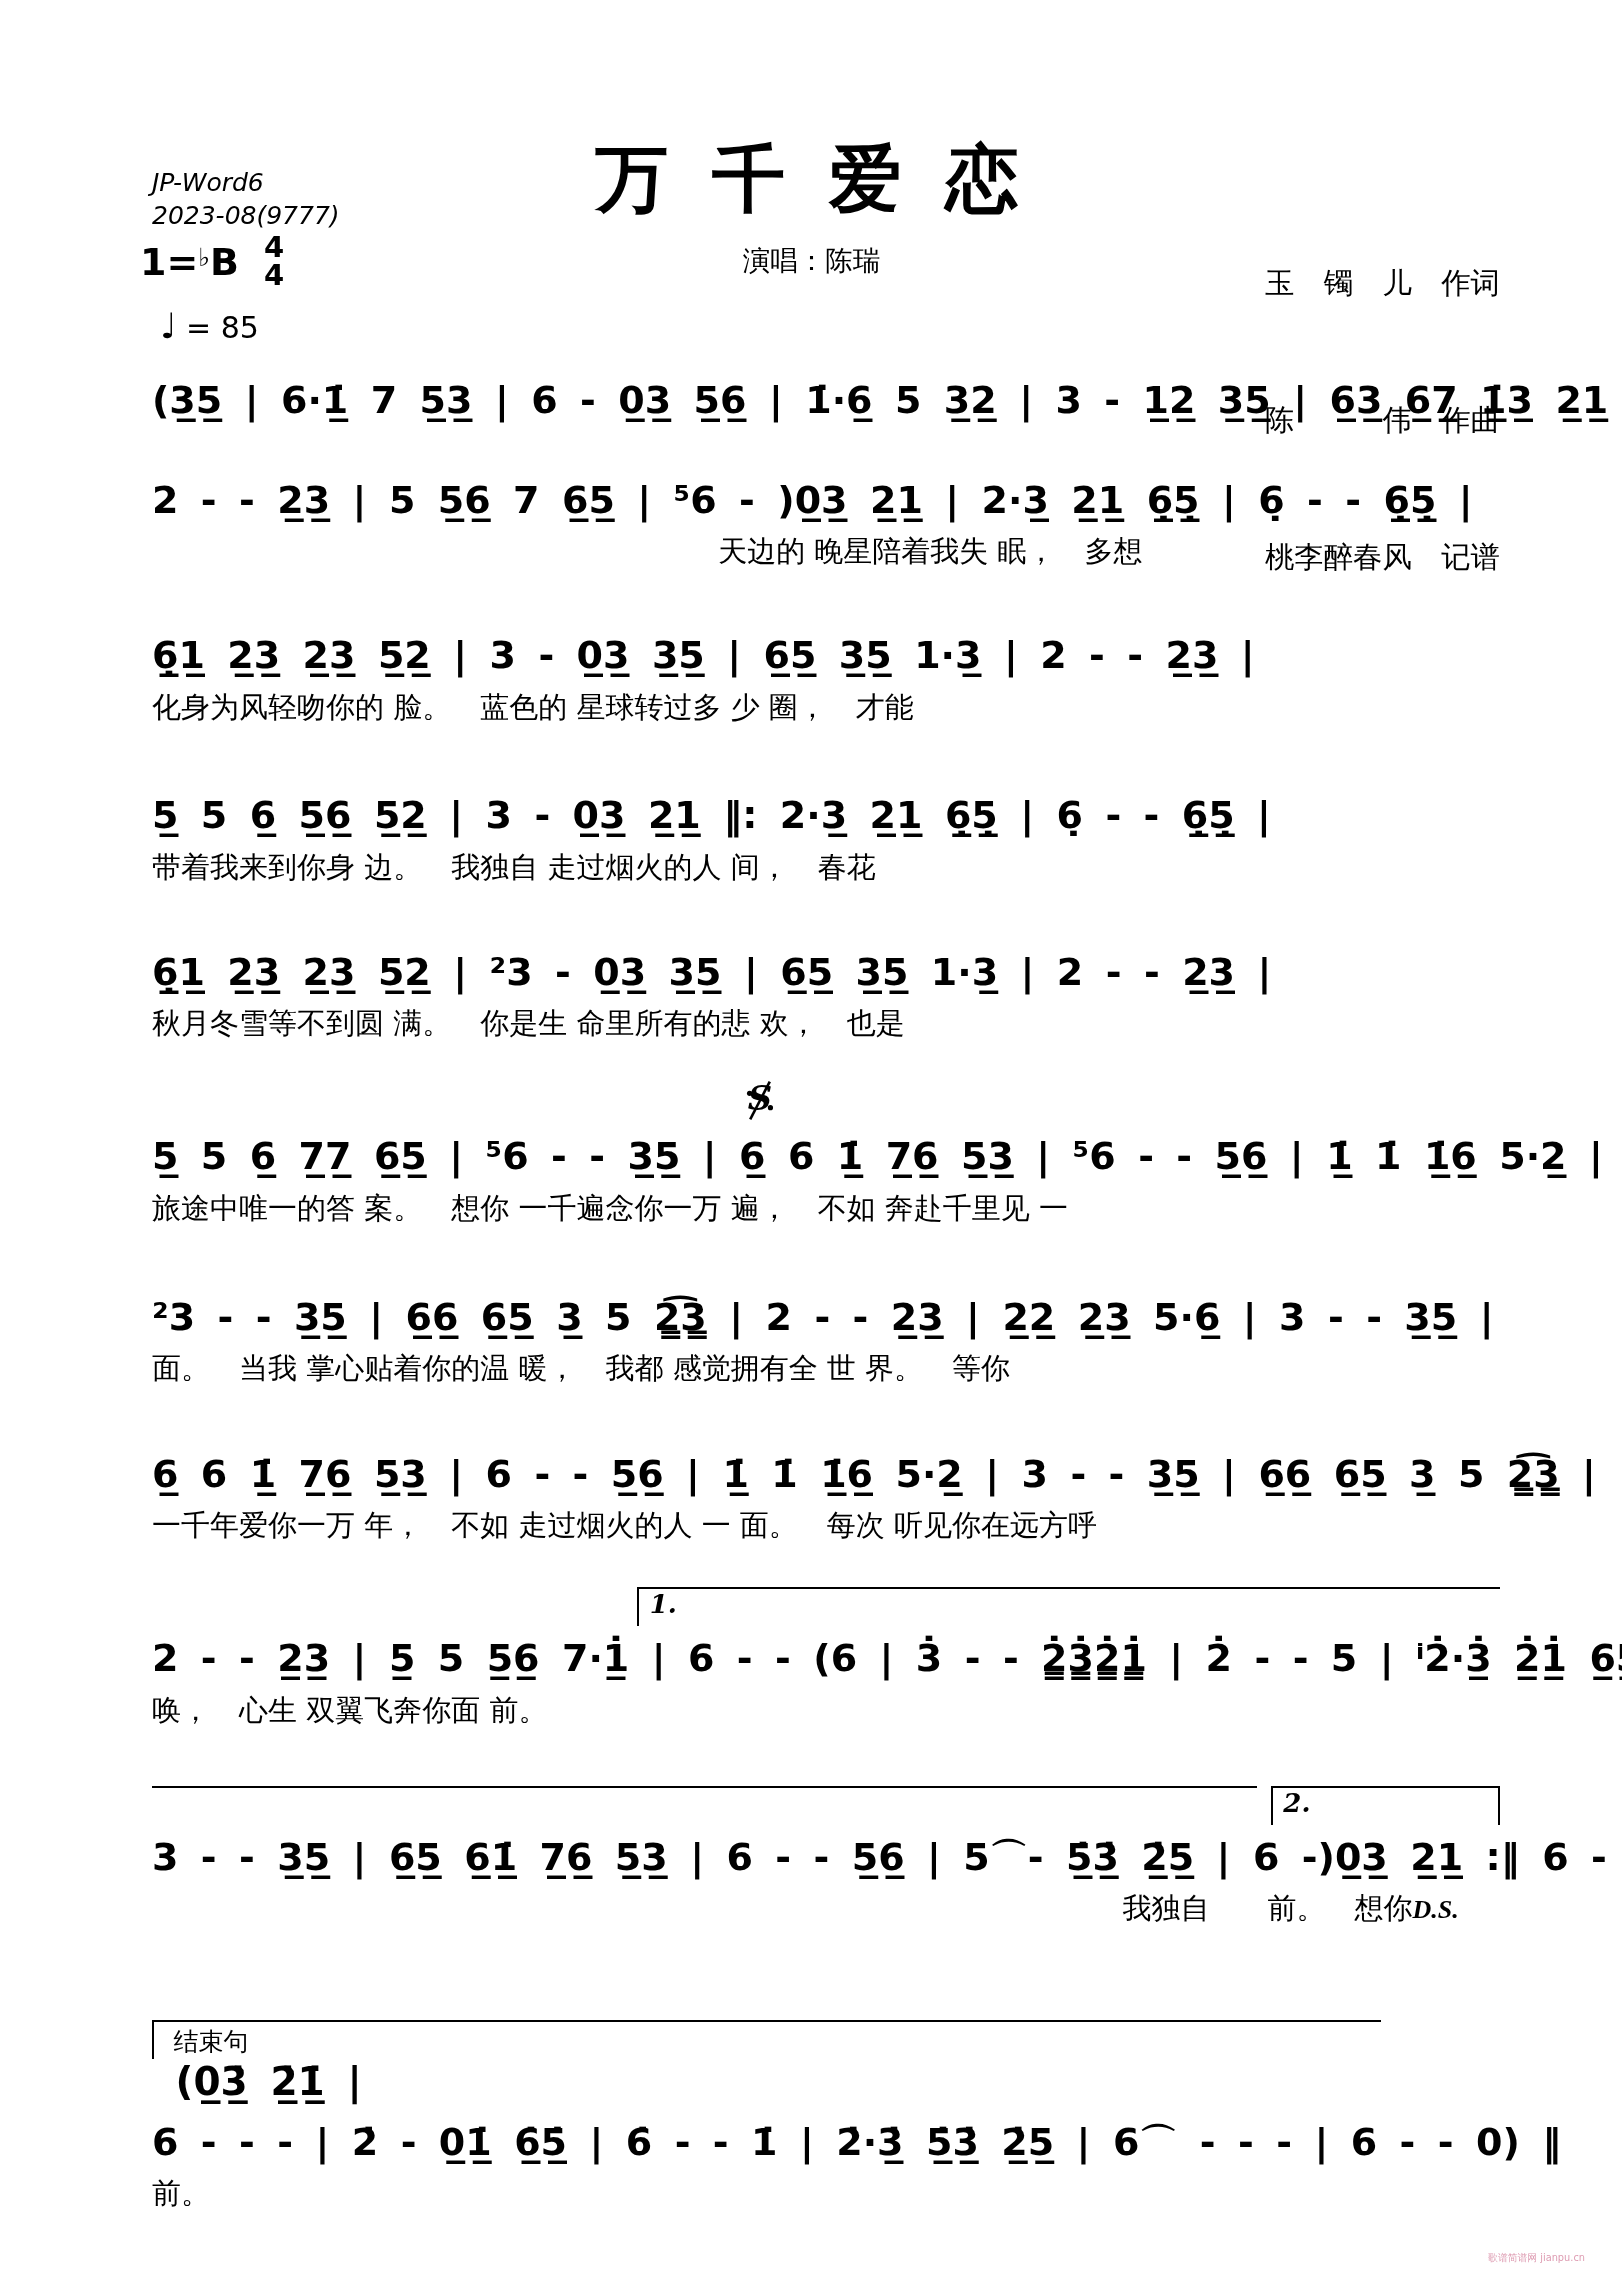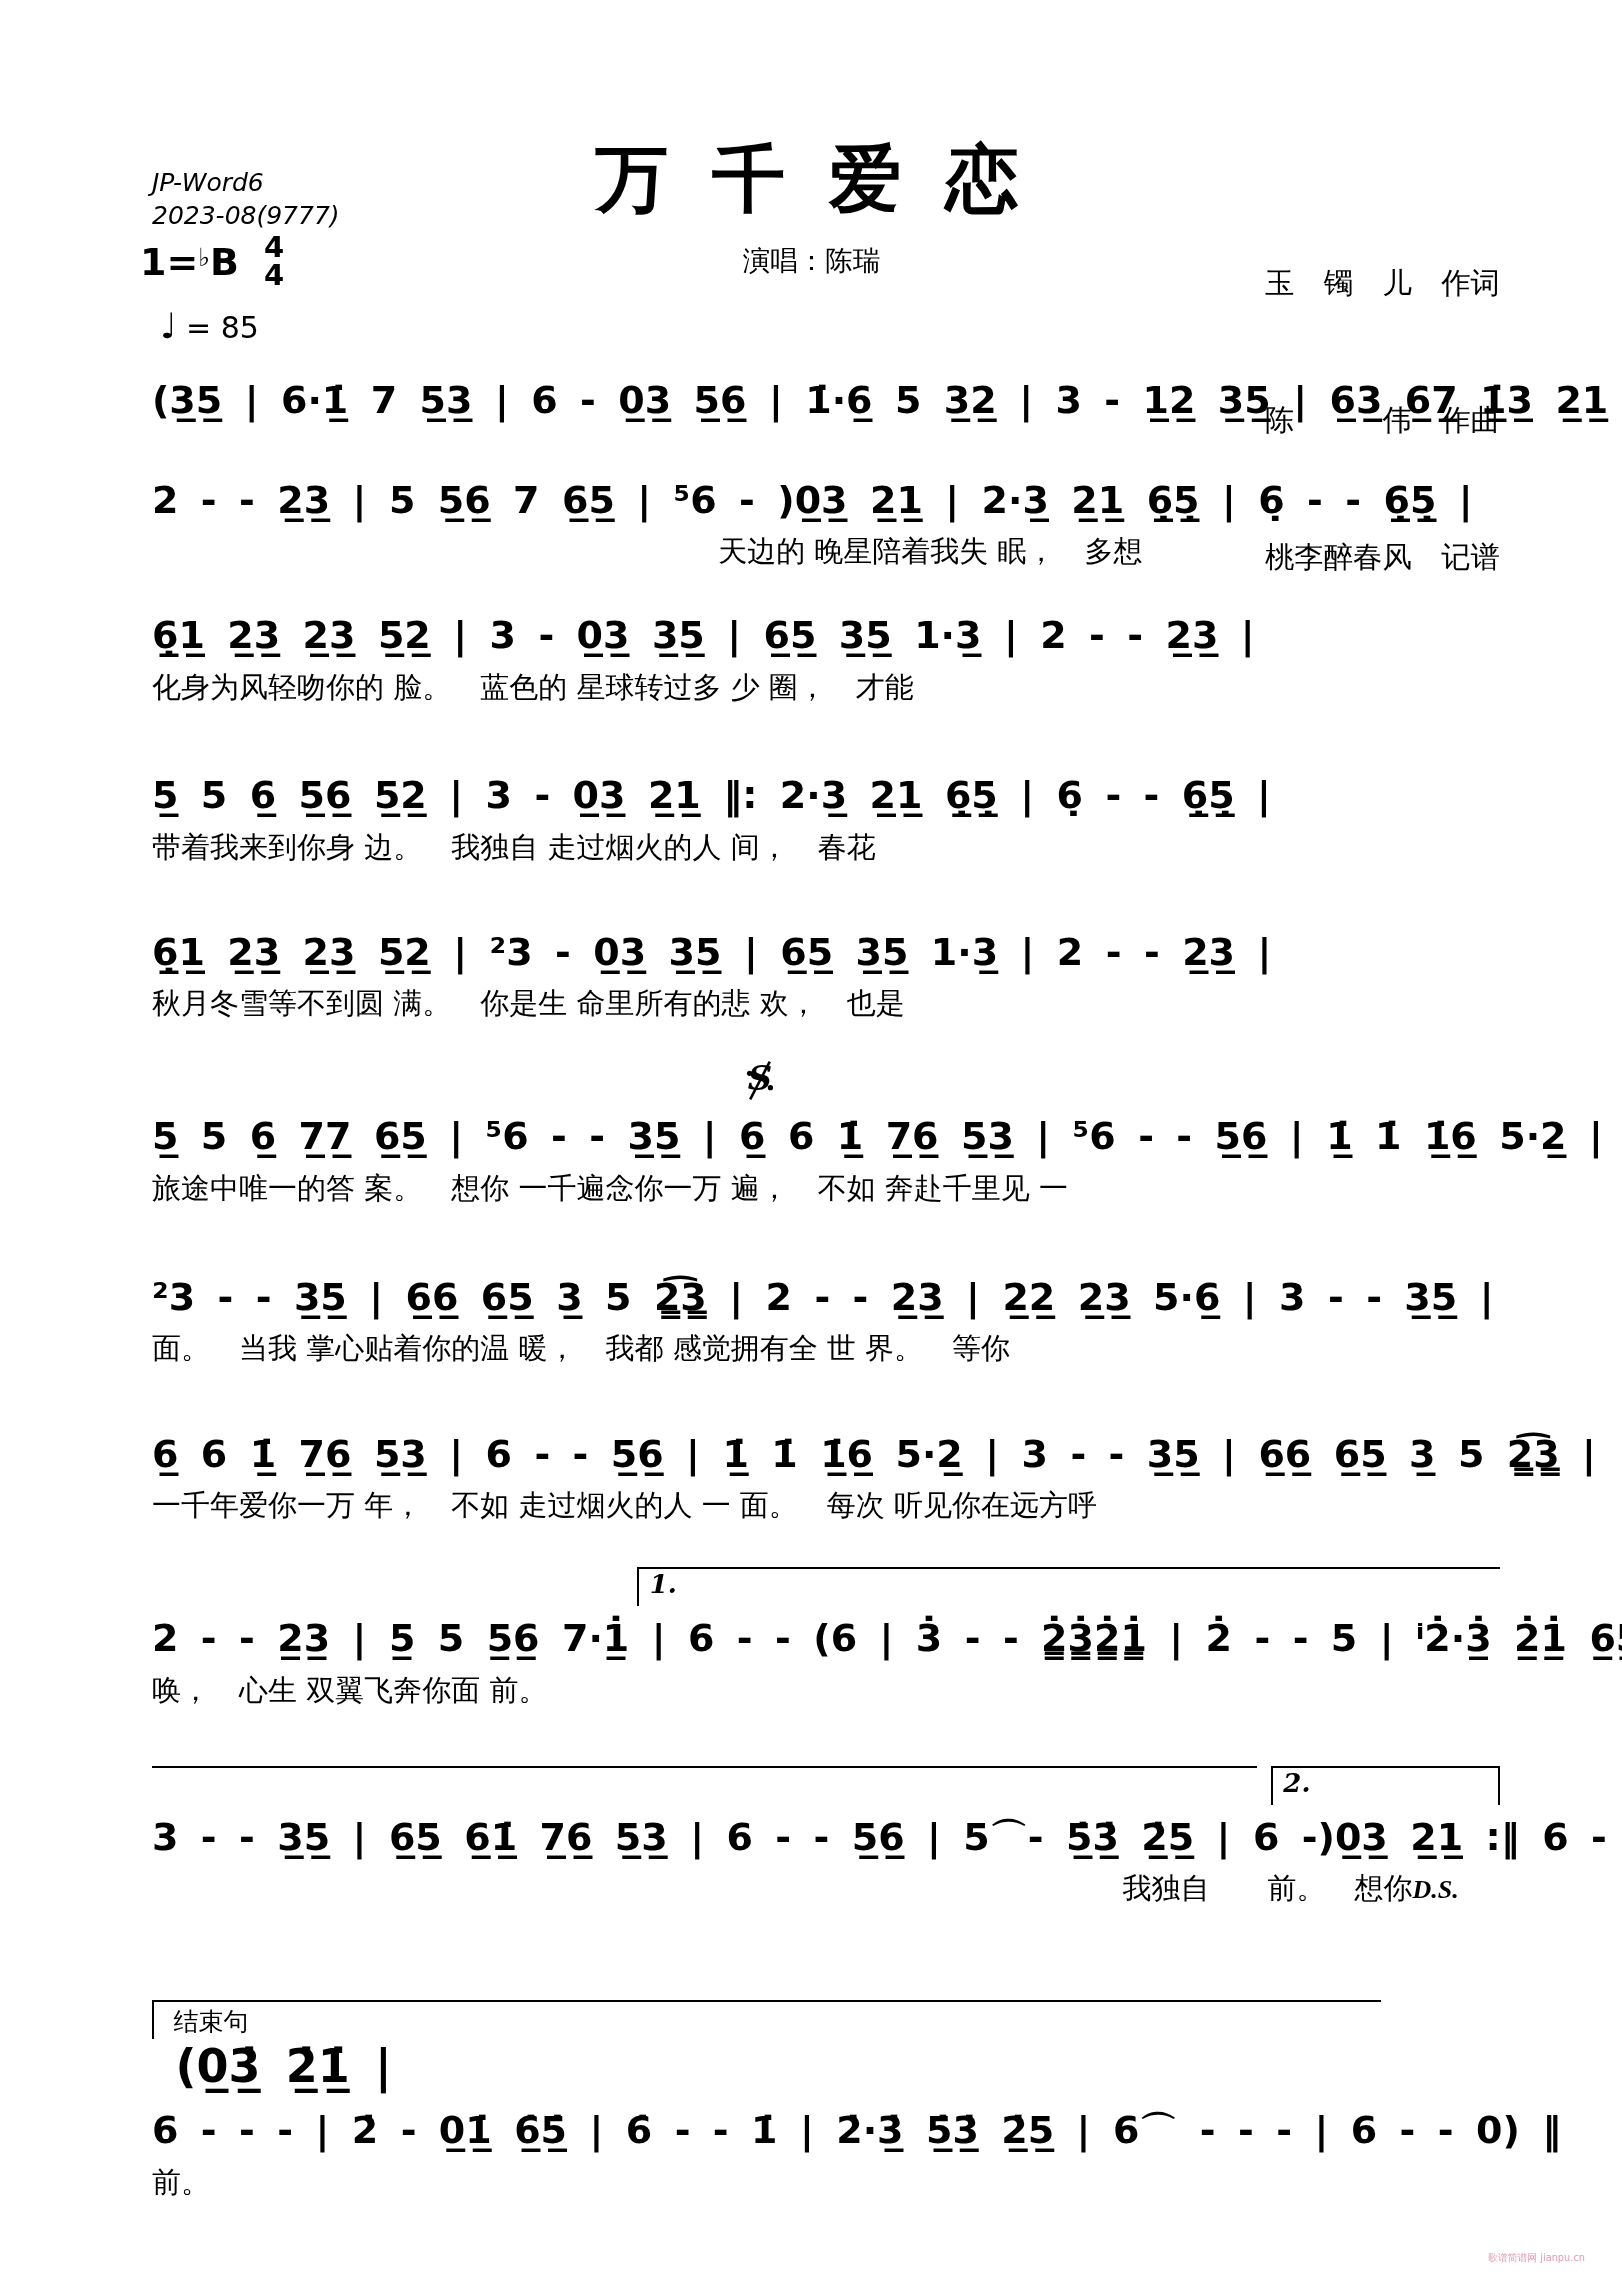--- a/index.html
+++ b/index.html
@@ -24,21 +24,21 @@
   .tempo .q{font-size:35px;}
   
   .score{position:absolute;top:363px;left:152px;width:1348px;}
   .system{position:relative;}
   .music-line{font-family:"DejaVu Sans",sans-serif;font-weight:700;font-size:38px;
               line-height:1.55;white-space:pre;word-spacing:9.2px;}
   .lyrics-line{font-family:"DejaVu Serif",serif;font-size:29px;line-height:1.35;
                white-space:pre;margin-top:2.6px;}
   .s1{margin-top:7.9px;}
   .s2{margin-top:41px;}
-  .s3{margin-top:35px;}
+  .s3{margin-top:55px;}
   .s4{margin-top:59px;}
   .s5{margin-top:56px;}
   .s6{margin-top:84px;}
   .s7{margin-top:60px;}
   .s8{margin-top:56px;}
   .s9{margin-top:84px;}
   .s10{margin-top:98px;}
   .ind42{padding-left:42%;}
   .ind72{padding-left:72%;}
   
@@ -48,21 +48,21 @@
   .v1{left:36%;right:0;border-left:2.6px solid #000;}
   .vcont{left:0;width:82%;}
   .v2{left:83%;right:0;border-left:2.6px solid #000;border-right:2.6px solid #000;}
   .segno{position:absolute;left:44%;top:-48px;width:30px;height:43px;}
   .ds{font-family:Liberation Serif, serif;font-style:italic;font-weight:700;font-size:26px;}
   
   .ending{position:relative;margin-top:92px;}
   .ending-bracket{position:relative;width:91%;height:37px;
                   border-top:2.6px solid #000;border-left:2.6px solid #000;}
   .ending-label{position:absolute;left:19.6px;top:2.6px;font-family:"DejaVu Serif",serif;font-size:25px;}
-  .pickup{font-size:46px;padding-left:23.6px;line-height:1.2;}
+  .pickup{font-size:39px;padding-left:23.6px;line-height:1.2;}
   .ending .music-line.main{margin-top:6.5px;}
   .watermark{position:absolute;right:38px;bottom:30px;font-size:9.8px;color:#cc6688;opacity:.65;
              font-family:"DejaVu Sans",sans-serif;}
 </style>
 </head>
 <body>
 
 <div class="page">
 
   <div class="meta">

